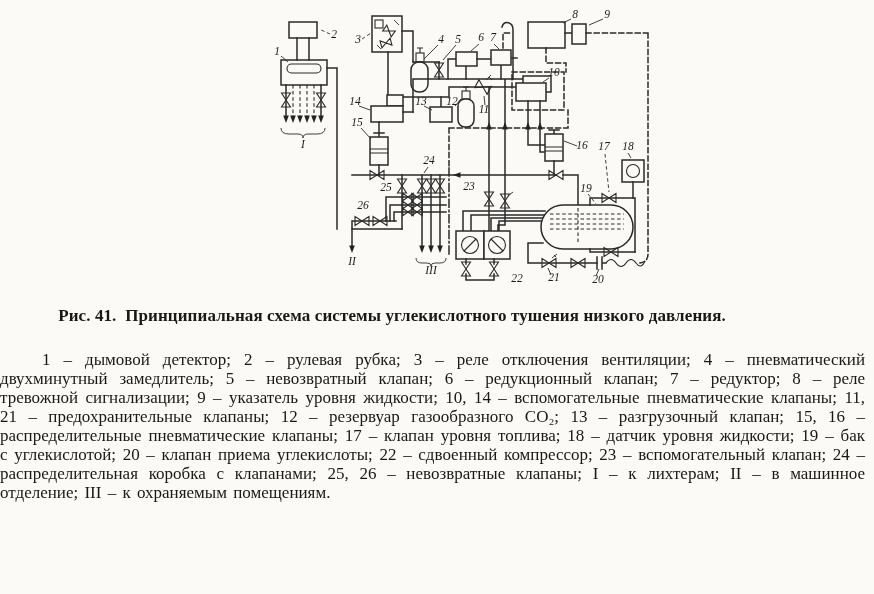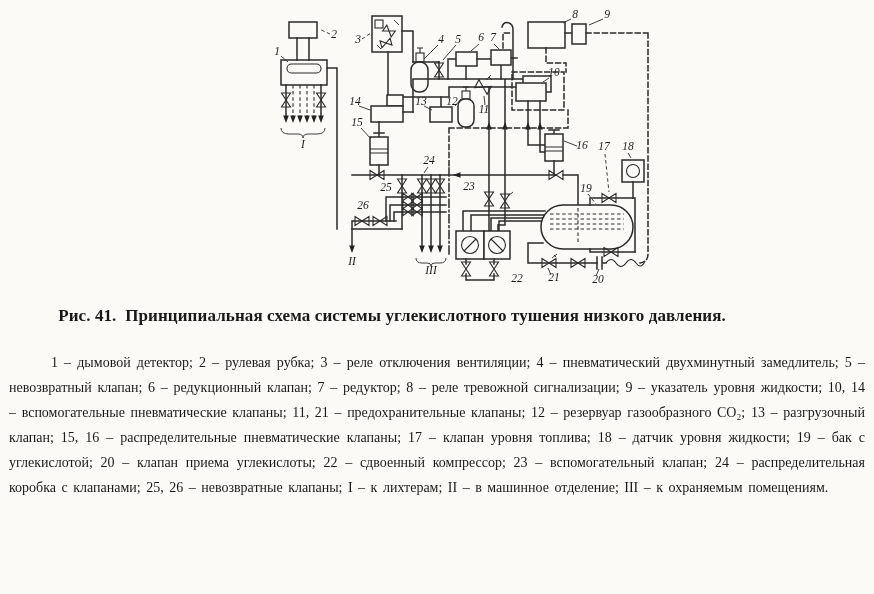--- a/index.html
+++ b/index.html
@@ -9,21 +9,21 @@
   svg text.lbl{font-family:"Liberation Serif","DejaVu Serif",serif;font-style:italic;font-size:11.5px;fill:#1d1d1d;}
   .p{fill:none;stroke:#2a2a2a;stroke-width:1.5;stroke-linecap:square;}
   .pt{fill:none;stroke:#2a2a2a;stroke-width:1.1;}
   .thin{fill:none;stroke:#2a2a2a;stroke-width:0.9;}
   .d{stroke-dasharray:5,3.2;}
   .d2{stroke-dasharray:3.5,2.6;}
   .dd{stroke-dasharray:8,3,1.6,3;}
   .w{fill:#fbfaf6;stroke:#2a2a2a;stroke-width:1.5;}
   .fillb{fill:#222;stroke:none;}
   .caption{position:absolute;left:0;top:306px;width:784px;text-align:center;font-weight:bold;font-size:17px;letter-spacing:.1px;}
-  .legend{position:absolute;left:9px;right:9px;top:350px;font-size:14px;line-height:25px;text-align:justify;text-indent:42px;word-spacing:2px;}
+  .legend{position:absolute;left:0;right:9px;top:350px;font-size:17px;line-height:19px;text-align:justify;text-indent:42px;word-spacing:2px;}
 </style>
 </head>
 <body>
 
 <div class="page">
 
   <div class="figure-area">
   <svg id="schematic" width="874" height="300" viewBox="0 0 874 300">
     <defs>
       <g id="vh">

